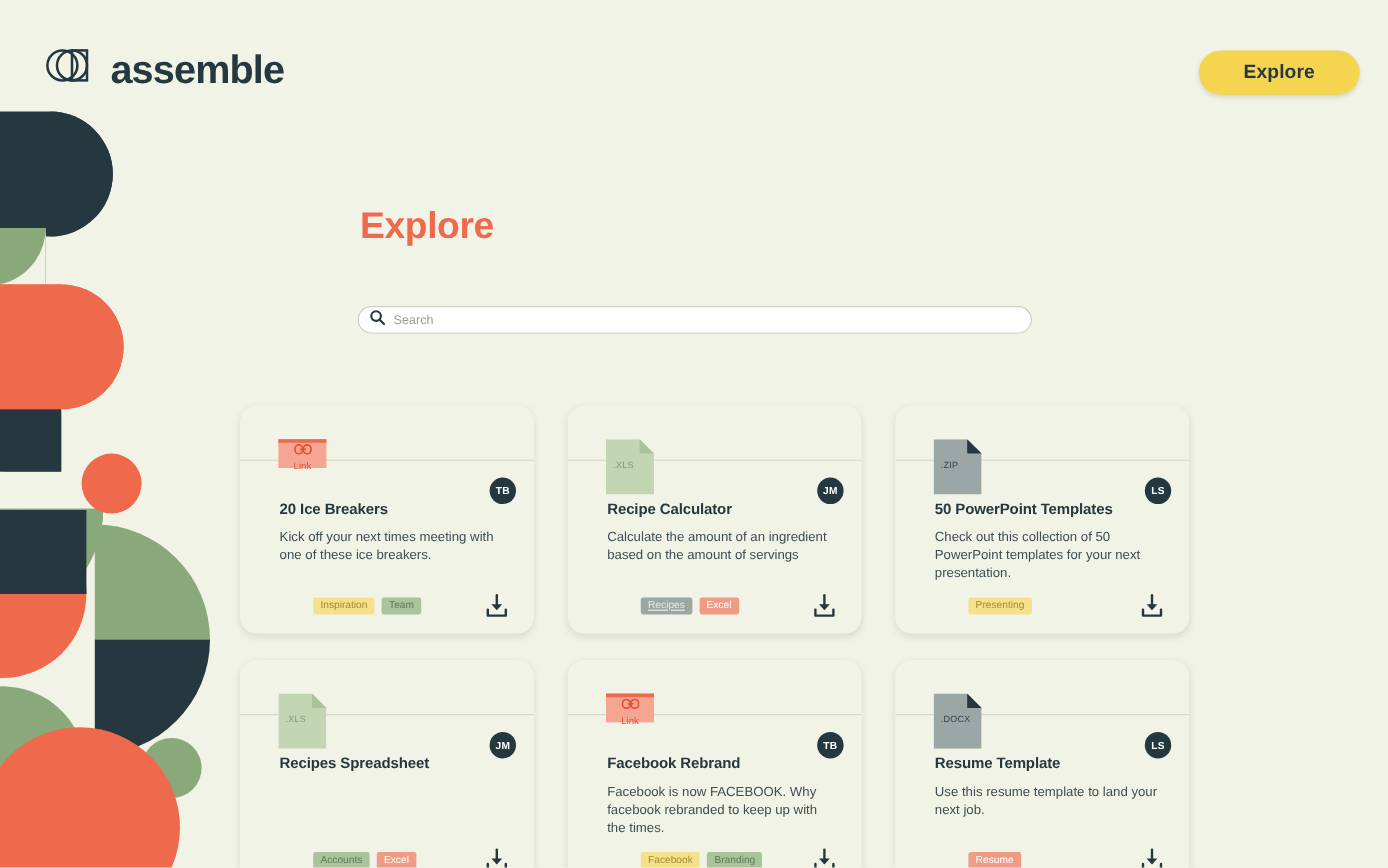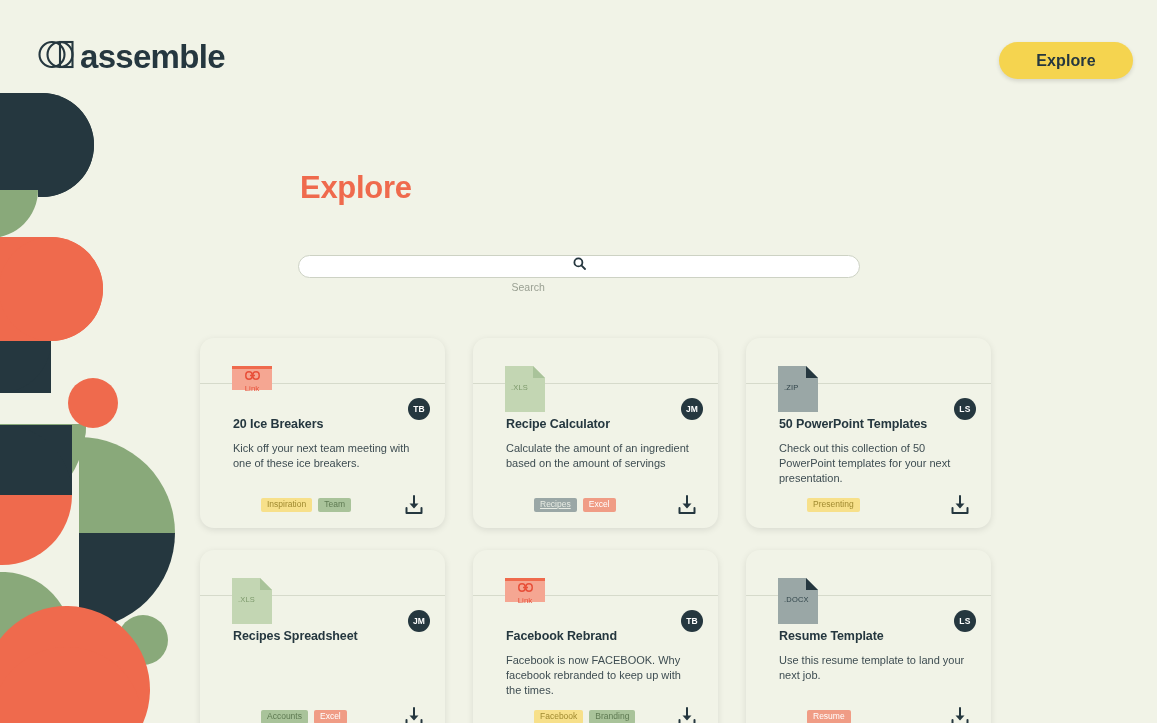--- a/index.html
+++ b/index.html
@@ -37,21 +37,21 @@
     width: 1157px;
     height: 100px;
     z-index: 5;
   }
 
   .brand {
     position: absolute;
     left: 38px; top: 38px;
     display: flex;
     align-items: center;
-    gap: 4px;
+    gap: 16px;
   }
   .brand-mark { display: block; }
   .brand-text {
     font-size: 33px;
     font-weight: 700;
     letter-spacing: -0.7px;
     color: #25373f;
     line-height: 1;
   }
 
@@ -94,21 +94,20 @@
     left: 298px; top: 255px;
     width: 562px;
     height: 23px;
     background: #ffffff;
     border: 1px solid #cdd2c4;
     border-radius: 12px;
     display: flex;
     align-items: center;
     padding: 0 9px;
     gap: 7px;
-    flex-direction: column;
   }
   .search-icon { flex: 0 0 auto; display: block; }
   .search-input {
     flex: 1 1 auto;
     border: none;
     outline: none;
     background: transparent;
     font-family: "Liberation Sans", sans-serif;
     font-size: 10.5px;
     color: #25373f;
@@ -329,21 +328,21 @@
           <div class="thumb-link">
          <span><svg width="15" height="9" viewBox="0 0 15 9" xmlns="http://www.w3.org/2000/svg">
     <rect x="0.8" y="0.8" width="6.4" height="7.4" rx="3.2" fill="none" stroke="#e8503a" stroke-width="1.5"></rect>
     <rect x="7.8" y="0.8" width="6.4" height="7.4" rx="3.2" fill="none" stroke="#e8503a" stroke-width="1.5"></rect>
     <line x1="5" y1="4.5" x2="10" y2="4.5" stroke="#e8503a" stroke-width="1.5"></line>
   </svg></span>
          <span class="link-label">Link</span>
        </div>
         </div>
     <div class="card-title">20 Ice Breakers</div>
-    <div class="card-desc">Kick off your next team meeting with one of these ice breakers.</div>
+    <div class="card-desc">Kick off your next times meeting with one of these ice breakers.</div>
     <div class="card-tags">
           <span class="tag tag-yellow">Inspiration</span>
           <span class="tag tag-green">Team</span>
         </div>
     <span class="card-download"><svg width="22" height="22" viewBox="0 0 22 22" xmlns="http://www.w3.org/2000/svg">
     <line x1="11" y1="2" x2="11" y2="12.5" stroke="#25373f" stroke-width="2" stroke-linecap="round"></line>
     <path d="M6.5 9.5 L11 14.5 L15.5 9.5 Z" fill="#25373f"></path>
     <path d="M3.5 14 V19 H18.5 V14" fill="none" stroke="#25373f" stroke-width="2" stroke-linecap="round" stroke-linejoin="round"></path>
   </svg></span>
   </div>

